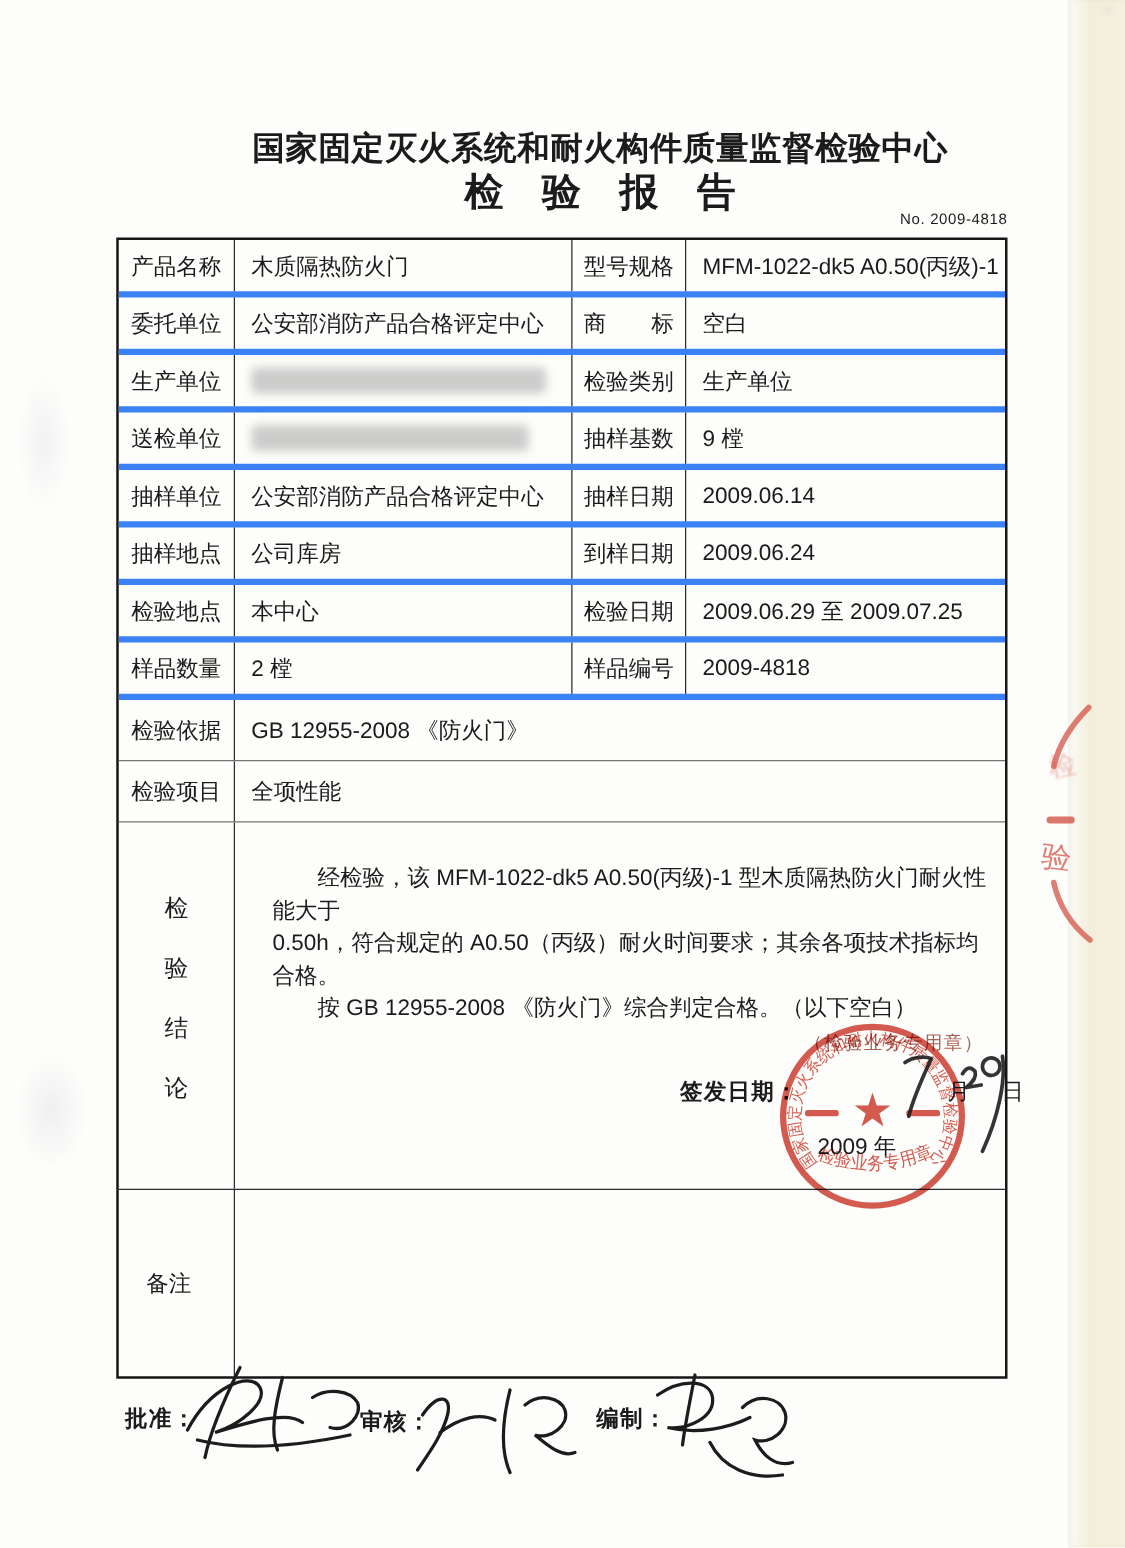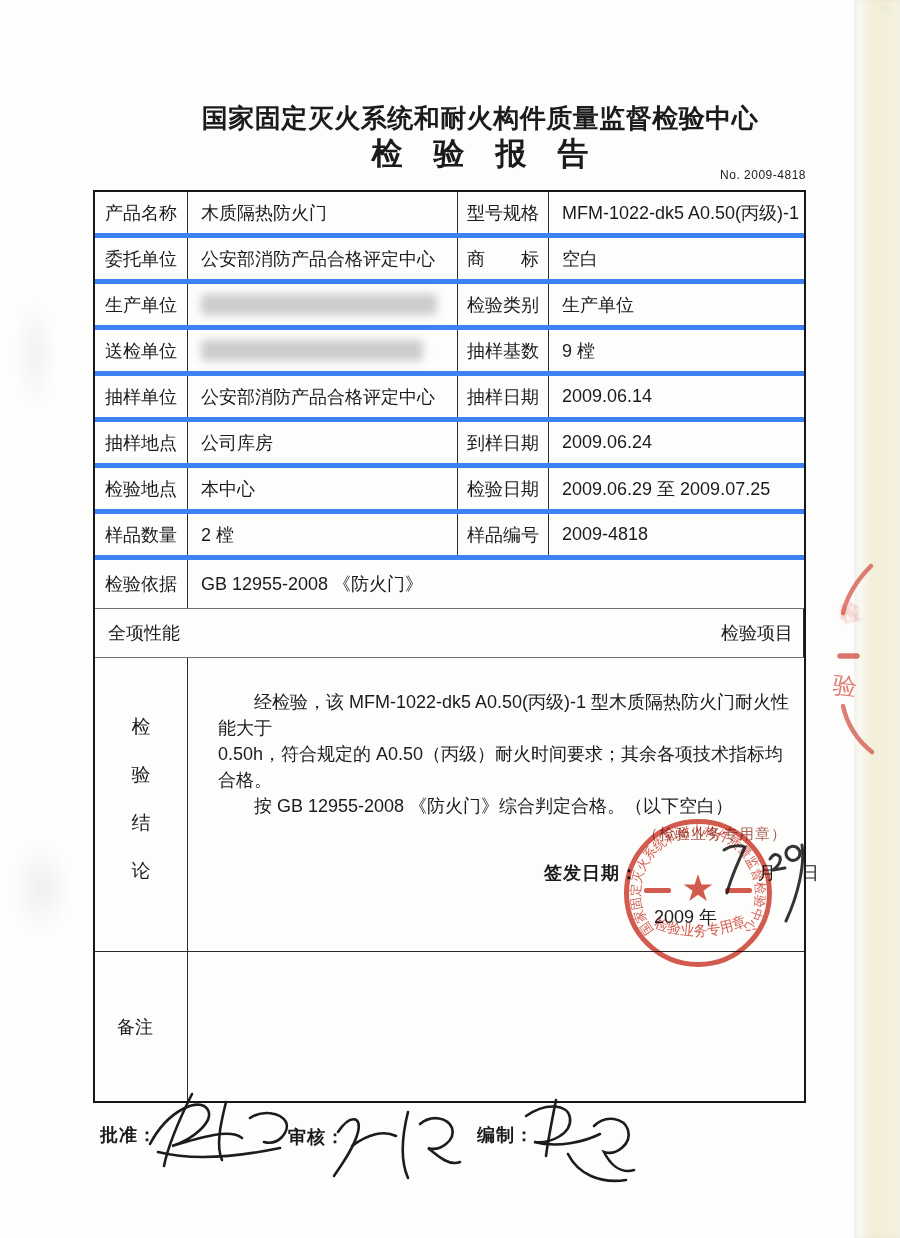--- a/index.html
+++ b/index.html
@@ -191,24 +191,24 @@
     </div>
 
     <div class="trow-full">
       <div class="c c-lab1">
           <span class="labtxt">检验依据</span>
         </div>
       <div class="c c-valfull">GB 12955-2008 《防火门》</div>
     </div>
 
     <div class="trow-full">
+      <div class="c c-lab1">
+          <span class="labtxt">检验项目</span>
+        </div>
       <div class="c c-valfull">全项性能</div>
-      <div class="c c-lab1">
-          <span class="labtxt">检验项目</span>
-        </div>
     </div>
 
     <div class="trow-concl">
       <div class="concl-lab">
         <span>检</span>
         <span>验</span>
         <span>结</span>
         <span>论</span>
       </div>
       <div class="concl-content">

